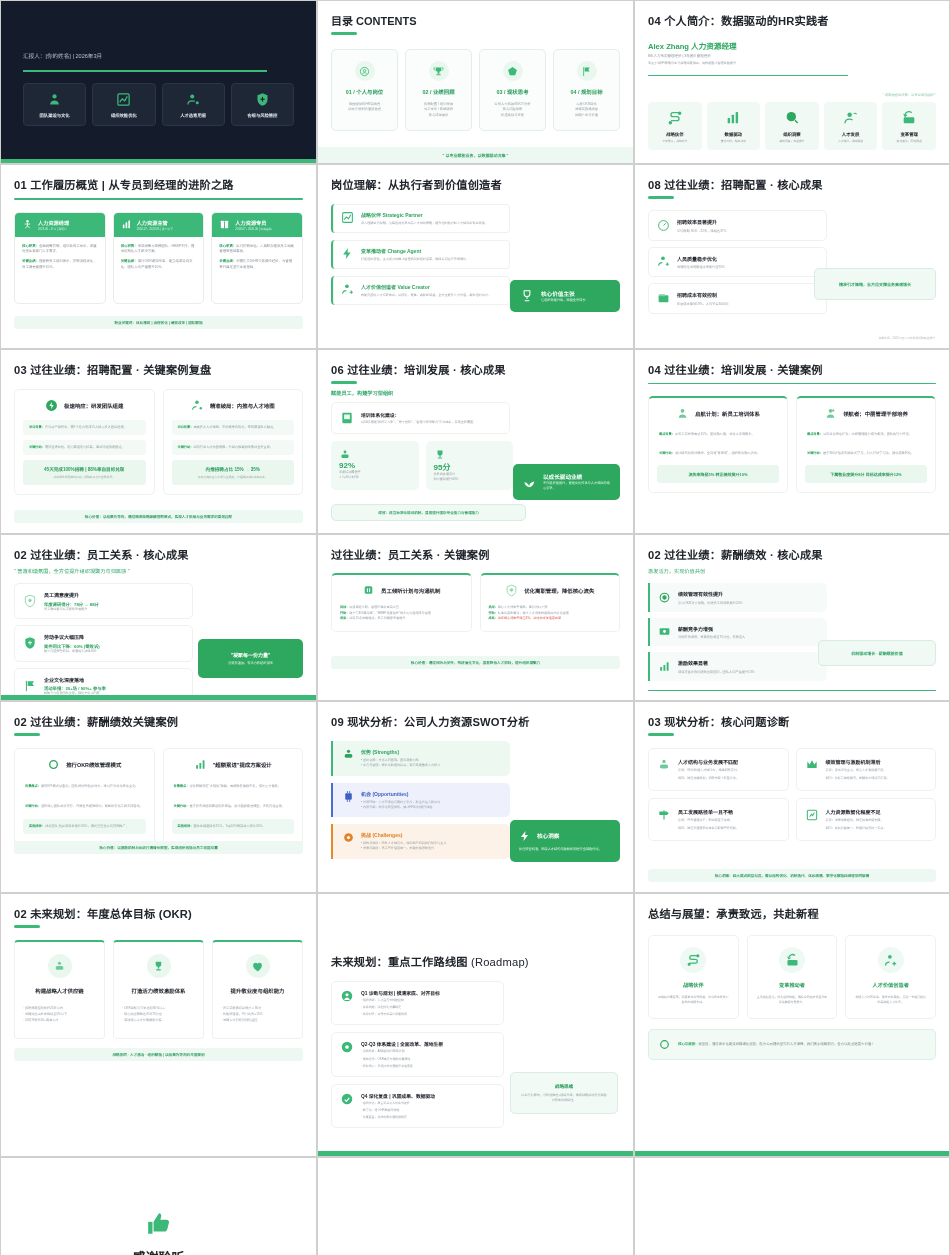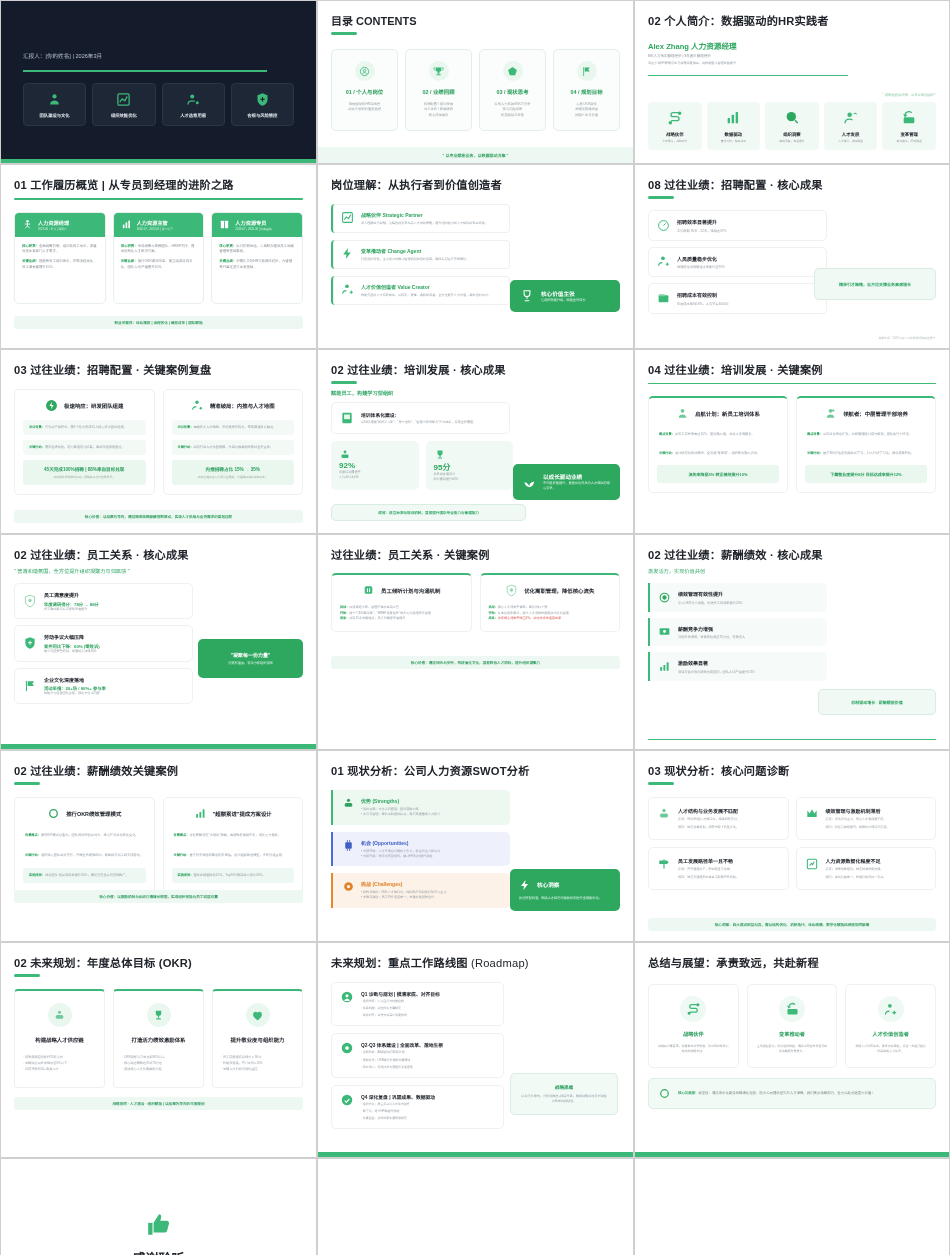--- a/index.html
+++ b/index.html
@@ -279,21 +279,21 @@
 关键实施路线图
 预期产出与价值</div>
         </div>
       </div>
     </div>
     <div class="toc-foot">" 以专业赋能业务，以数据驱动决策 "</div>
   </div>
 
   <div class="slide">
     <div class="inner" style="height:162px;">
-      <div class="h-title">02 个人简介：数据驱动的HR实践者</div>
+      <div class="h-title">04 个人简介：数据驱动的HR实践者</div>
       <div class="pf-name">Alex Zhang 人力资源经理</div>
       <div class="tiny" style="margin-top:3px;">8年人力资源管理经验 | 3年团队管理经验</div>
       <div class="tiny2" style="margin-top:2px;">专注于将HR策略与业务战略深度融合，用数据驱动管理效能提升</div>
       <div class="pf-line"></div>
       <div class="pf-quote">" 用数据驱动决策，以专业赋能组织 "</div>
       <div class="pf-tiles">
         <div class="pf-tile">
           <span><svg width="16" height="16" viewBox="0 0 24 24" fill="none" stroke="#3cb878" stroke-width="2" style="margin:0 auto">
                 <path d="M18 4H9a3 3 0 000 6h6a3 3 0 010 6H6"></path>
                 <circle cx="19" cy="5" r="1.6" fill="#3cb878"></circle>
@@ -549,21 +549,21 @@
             <div class="s">成功打造雇主人才吸引主通道，大幅降低猎头依赖成本。</div>
           </div>
         </div>
       </div>
       <div class="rs-foot" style="bottom:10px;">核心价值：以结果为导向，通过精准策略破解招聘难点，实现人才供给与业务需求的高效匹配</div>
     </div>
   </div>
 
   <div class="slide">
     <div class="inner" style="height:183px;">
-      <div class="h-title">02 过往业绩：培训发展 · 核心成果</div>
+      <div class="h-title">06 过往业绩：培训发展 · 核心成果</div>
       <div class="h-rule"></div>
       <div class="sub-green" style="font-weight:bold;">赋能员工，构建学习型组织</div>
       <div class="tr-main" style="width:62%;">
         <span>
             <svg width="14" height="14" viewBox="0 0 24 24" fill="#3cb878">
               <rect x="4" y="3" width="16" height="18" rx="2"></rect>
               <rect x="7" y="6" width="10" height="8" fill="#eaf7ef"></rect>
             </svg>
           </span>
         <div>
@@ -739,21 +739,21 @@
             <div><span class="grn">行动：</span><span>标准化离职面谈，建立人才流失数据库反向优化管理</span></div>
             <div><span class="grn">成果：</span><span style="color:#d9534f">次年核心流失率降至4%，落地技术攻通道改革</span></div>
           </div>
         </div>
       </div>
       <div class="rs-foot" style="bottom:10px;">核心价值：通过倾听与关怀，构建信任文化，显著降低人才损耗，提升组织凝聚力</div>
     </div>
   </div>
 
   <div class="slide">
-    <div class="inner" style="height:214px;">
+    <div class="inner" style="height:165px;">
       <div class="h-title">02 过往业绩：薪酬绩效 · 核心成果</div>
       <div class="sub-green">激发活力，实现价值共创</div>
       <div style="margin-top:9px;width:62%;">
         <div class="mrow lb">
           <span>
               <svg width="13" height="13" viewBox="0 0 24 24" fill="none" stroke="#2ea75f" stroke-width="2">
                 <circle cx="12" cy="12" r="8"></circle>
                 <circle cx="12" cy="12" r="3" fill="#2ea75f"></circle>
               </svg>
             </span>
@@ -826,21 +826,21 @@
           <div class="blk" style="background:transparent;padding:5px 2px;"><span class="grn">关键行动：</span><span>基于历史数据测算设定阶梯值，设计超额累进模型，多轮沟通宣导。</span></div>
           <div class="blk" style="background:#eef8f2;"><span class="grn">实施成效：</span><span>整体业绩超目标15%，Top20%精英收入增长30%。</span></div>
         </div>
       </div>
       <div class="rs-foot" style="bottom:10px;">核心价值：以激励机制与系统打通增长模型，实现组织效能与员工收益双赢</div>
     </div>
   </div>
 
   <div class="slide">
     <div class="inner" style="height:190px;">
-      <div class="h-title">01 现状分析：公司人力资源SWOT分析</div>
+      <div class="h-title">09 现状分析：公司人力资源SWOT分析</div>
       <div style="margin-top:12px;">
         <div class="sw sw-s">
           <div style="display:flex;gap:6px;align-items:flex-start">
             <span>
                 <svg width="13" height="13" viewBox="0 0 24 24" fill="#2fa35f">
                   <circle cx="12" cy="6" r="3"></circle>
                   <rect x="5" y="11" width="14" height="7" rx="3"></rect>
                 </svg>
               </span>
             <div>
@@ -1011,21 +1011,21 @@
               <div>· 构建双通道，晋升比例+15%</div>
               <div>· 关键人才指标可视化监控</div>
             </div>
         </div>
       </div>
       <div class="rs-foot" style="bottom:8px;">战略协同 · 人才激活 · 组织赋能 | 以结果为导向的年度规划</div>
     </div>
   </div>
 
   <div class="slide">
-    <div class="inner" style="height:214px;">
+    <div class="inner" style="height:214px;margin-top:48px;">
       <div class="h-title">
         <span>未来规划：重点工作路线图</span> <span style="font-weight:normal">(Roadmap)</span>
       </div>
       <div class="rm">
         <div class="c">
           <span>
               <svg width="14" height="14" viewBox="0 0 24 24" fill="#3cb878">
                 <circle cx="12" cy="12" r="9"></circle>
                 <circle cx="12" cy="10" r="2.6" fill="#fff"></circle>
                 <path d="M7 19c1-3 3-4.4 5-4.4s4 1.4 5 4.4z" fill="#fff"></path>

